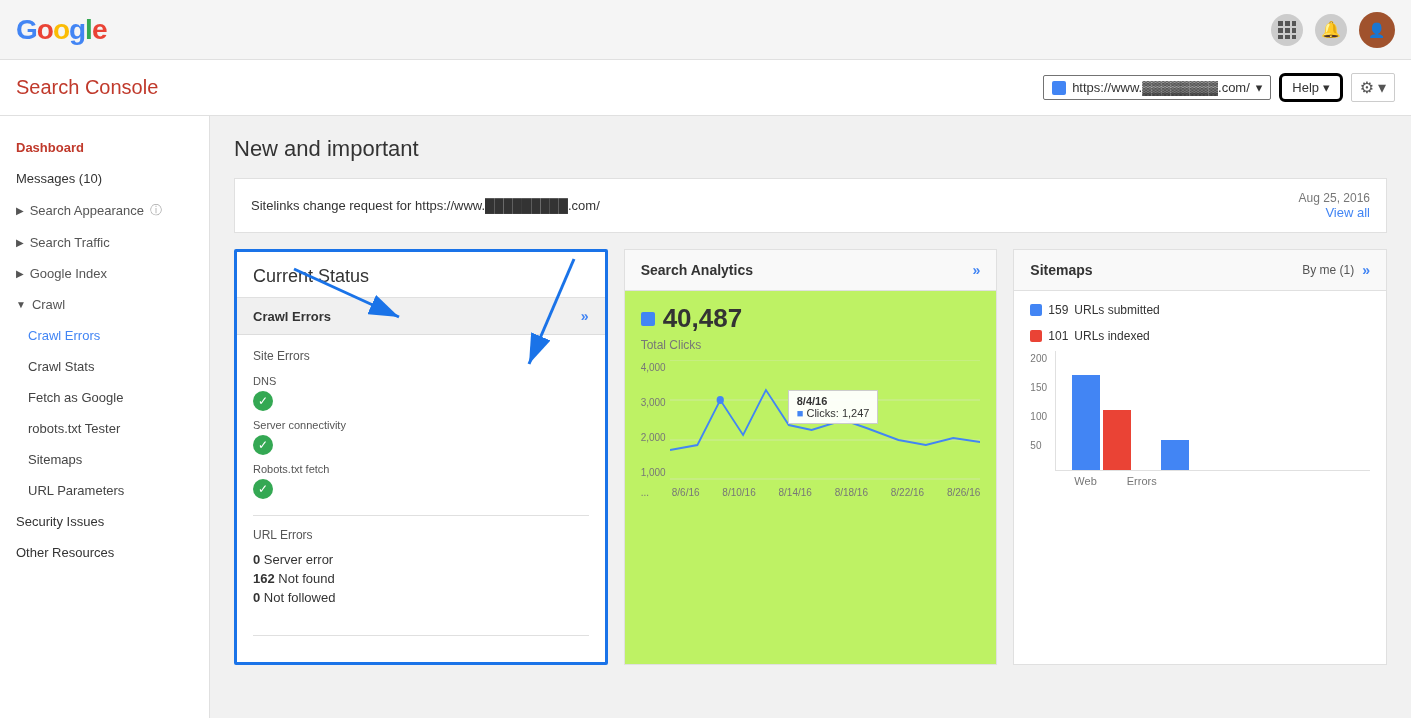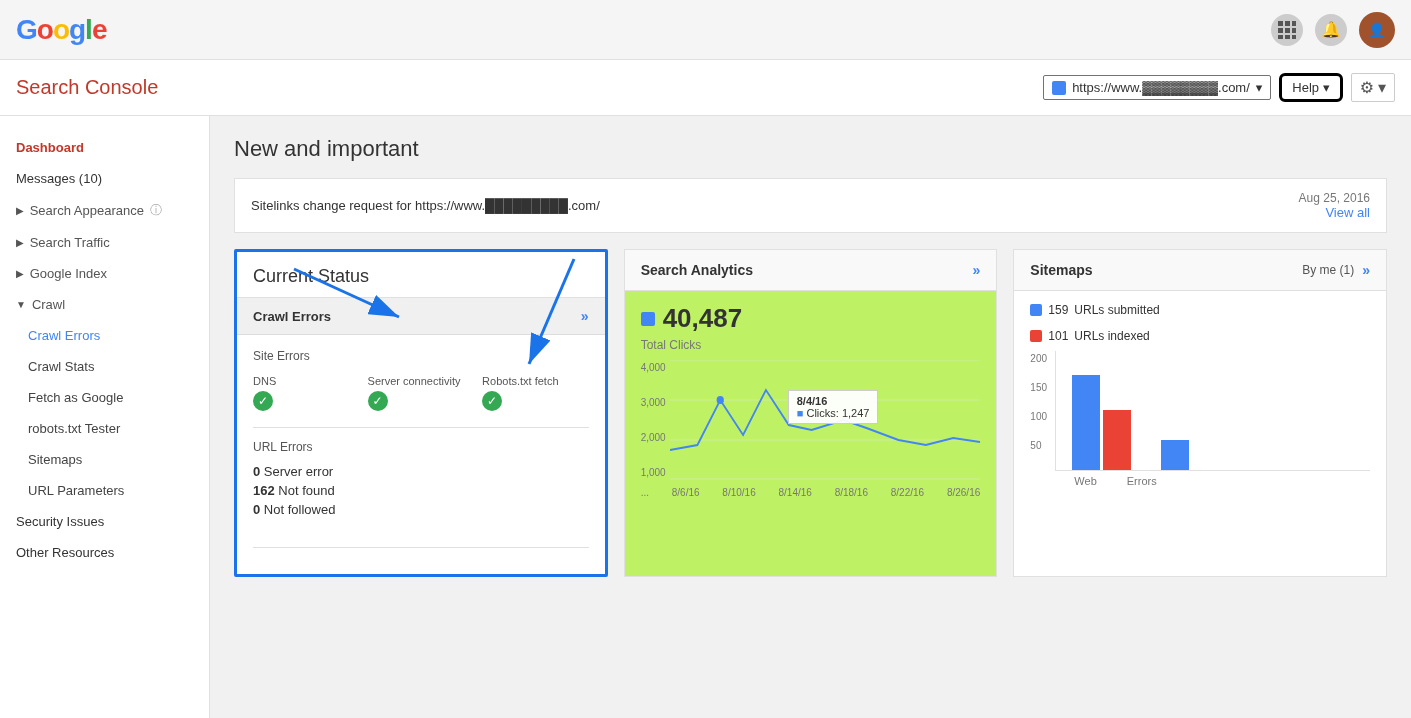--- a/index.html
+++ b/index.html
@@ -231,21 +231,21 @@
       border-bottom: 1px solid #ddd;
     }
     .sub-card-title { font-size: 13px; font-weight: bold; color: #333; }
 
     .sub-card-body { padding: 14px 16px; }
 
     .section-label { font-size: 12px; color: #555; margin-bottom: 12px; }
 
     .site-errors-grid {
       display: grid;
-      grid-template-columns: 1fr 1fr 1fr;
+      grid-template-columns: 1fr;
       gap: 8px;
       margin-bottom: 16px;
     }
     .error-item label { font-size: 11px; color: #555; display: block; margin-bottom: 4px; }
     .check-icon {
       width: 20px;
       height: 20px;
       border-radius: 50%;
       background: #34A853;
       display: inline-flex;

